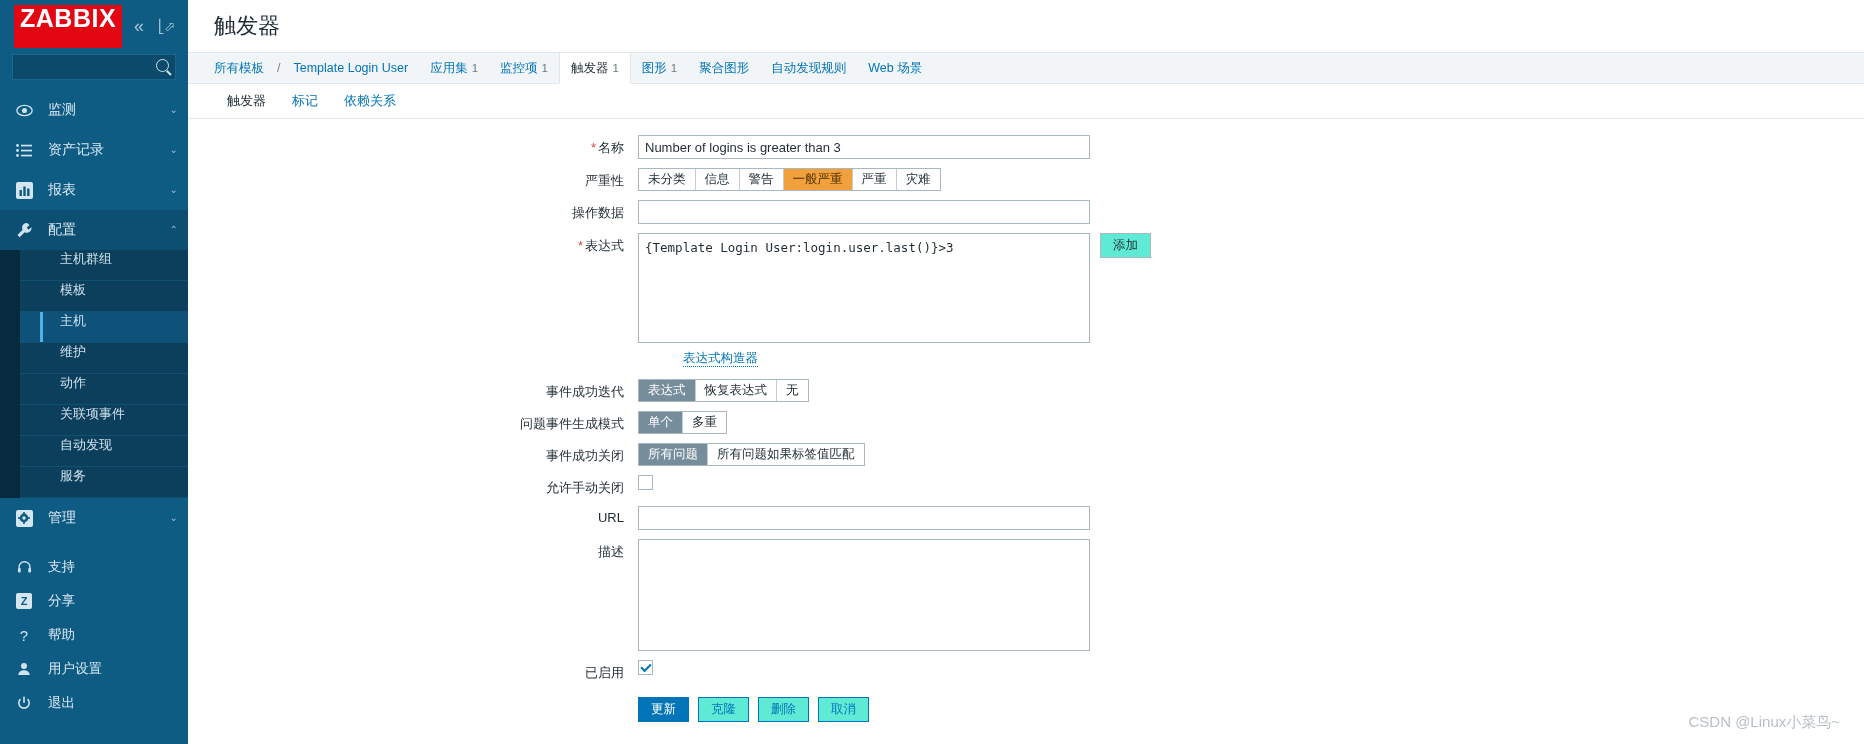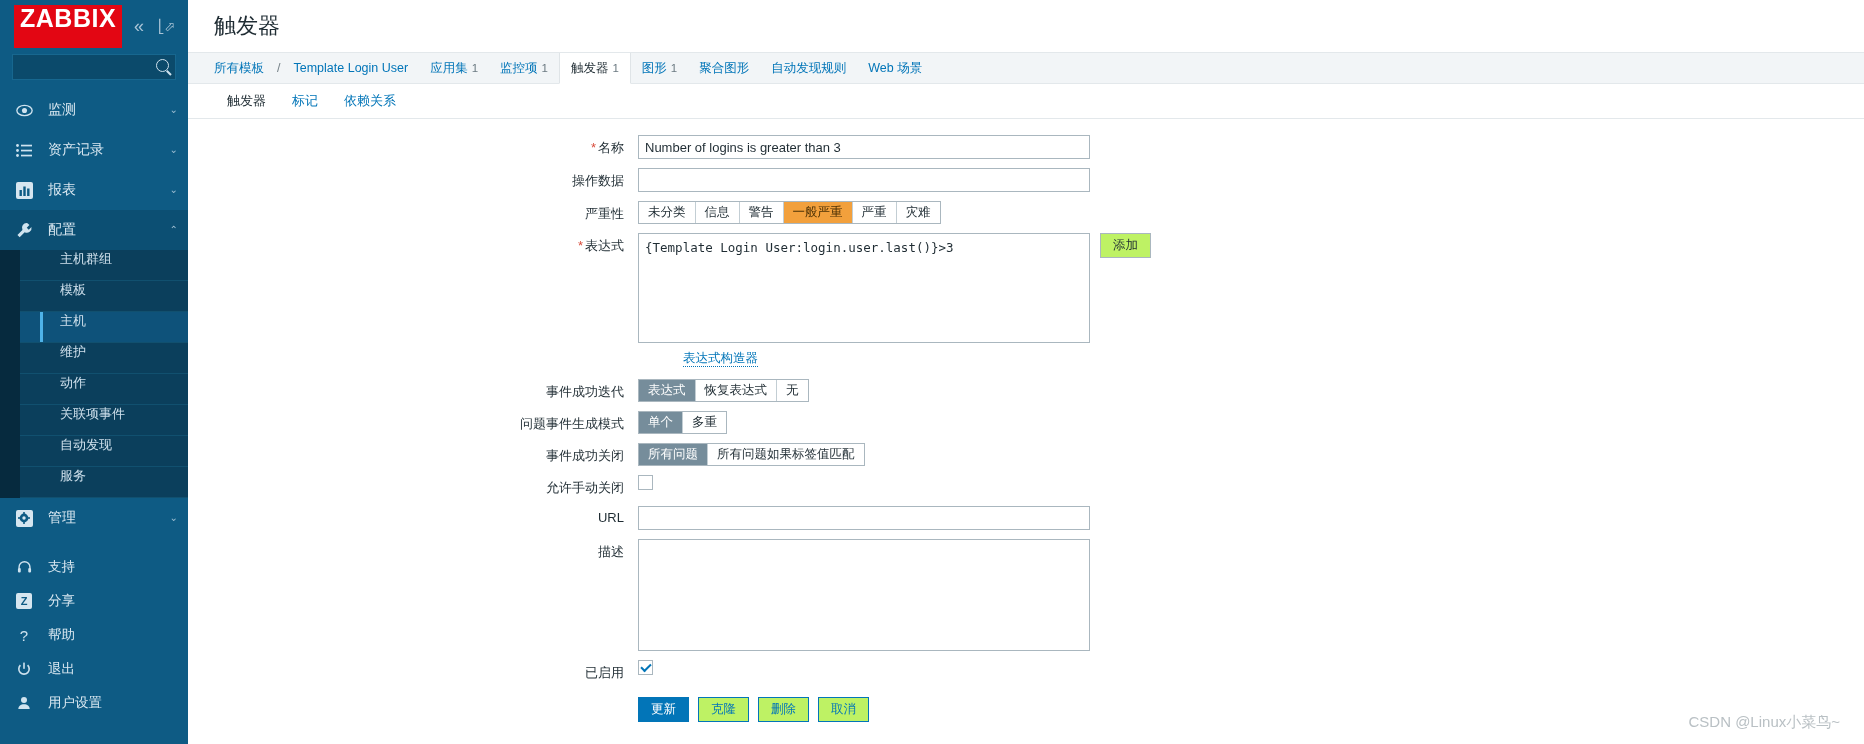--- a/index.html
+++ b/index.html
@@ -173,21 +173,21 @@
   .seg-ctl .opt {
     display: flex; align-items: center; padding: 0 9px;
     font-size: 12.5px; color: #1f2c33; cursor: pointer;
     border-right: 1px solid #c3ced4; background: #fff; white-space: nowrap;
   }
   .seg-ctl .opt:last-child { border-right: 0; }
   .seg-ctl .opt.sel-grey { background: #768d9b; color: #fff; }
   .seg-ctl .opt.sel-orange { background: #f2a03c; color: #4b3005; }
 
   .btn {
-    border: 1px solid #0275b8; background: #bef264; color: #0275b8;
+    border: 1px solid #0275b8; background: #5eead4; color: #0275b8;
     font-size: 12.5px; padding: 3px 12px; cursor: pointer; height: 25px;
     font-family: "Liberation Sans", sans-serif;
   }
   .btn.grey { border-color: #aab7bf; color: #1f2c33; }
   .btn.primary { background: #0275b8; color: #fff; border-color: #0275b8; }
 
   .link-dashed {
     color: #0275b8; font-size: 12.5px; cursor: pointer;
     border-bottom: 1px dotted #0275b8; text-decoration: none;
     display: inline-block; line-height: 1.3;
@@ -353,35 +353,35 @@
         </span>
         <span class="lbl">分享</span>
       </div>
       <div class="nav-item">
         <span class="ico" style="font-size:15px;">?</span>
         <span class="lbl">帮助</span>
       </div>
       <div class="nav-item">
         <span class="ico">
           <svg width="14" height="14" viewBox="0 0 14 14">
+              <circle cx="7" cy="4" r="3" fill="#cfe3ef"></circle>
+              <path d="M1.3 13c0-3.1 2.5-4.8 5.7-4.8s5.7 1.7 5.7 4.8z" fill="#cfe3ef"></path>
+            </svg>
+        </span>
+        <span class="lbl">用户设置</span>
+      </div>
+      <div class="nav-item">
+        <span class="ico">
+          <svg width="14" height="14" viewBox="0 0 14 14">
               <path d="M3.4 3.2a5.2 5.2 0 1 0 7.2 0" fill="none" stroke="#cfe3ef" stroke-width="1.6"></path>
               <rect x="6.2" y="0.6" width="1.6" height="6.2" fill="#cfe3ef"></rect>
             </svg>
         </span>
         <span class="lbl">退出</span>
       </div>
-      <div class="nav-item">
-        <span class="ico">
-          <svg width="14" height="14" viewBox="0 0 14 14">
-              <circle cx="7" cy="4" r="3" fill="#cfe3ef"></circle>
-              <path d="M1.3 13c0-3.1 2.5-4.8 5.7-4.8s5.7 1.7 5.7 4.8z" fill="#cfe3ef"></path>
-            </svg>
-        </span>
-        <span class="lbl">用户设置</span>
-      </div>
     </div>
   </aside>
 
   <main class="main">
 
     <div class="page-header">
       <h1 class="page-title">触发器</h1>
     </div>
 
     <nav class="crumbs">
@@ -432,45 +432,45 @@
     </div>
 
     <form class="form">
 
       <div class="frow">
         <div class="flabel">
           <span class="req">*</span><span>名称</span>
         </div>
         <div class="fctl">
           <input class="txt" type="text" value="Number of logins is greater than 3" style="">
-        </div>
-      </div>
-
-      <div class="frow">
-        <div class="flabel">操作数据</div>
-        <div class="fctl">
-          <input class="txt" type="text" value="" style="">
         </div>
       </div>
 
       <div class="frow">
         <div class="flabel">严重性</div>
         <div class="fctl">
           <div class="seg-ctl">
             <div class="opt">未分类</div>
             <div class="opt">信息</div>
             <div class="opt">警告</div>
             <div class="opt sel-orange">一般严重</div>
             <div class="opt">严重</div>
             <div class="opt">灾难</div>
           </div>
         </div>
       </div>
 
       <div class="frow">
+        <div class="flabel">操作数据</div>
+        <div class="fctl">
+          <input class="txt" type="text" value="" style="">
+        </div>
+      </div>
+
+      <div class="frow">
         <div class="flabel">
           <span class="req">*</span><span>表达式</span>
         </div>
         <div class="fctl">
           <textarea class="txt" style="">{Template Login User:login.user.last()}&gt;3</textarea>
           <button class="btn grey" type="button">添加</button>
         </div>
       </div>
 
       <div class="frow constructor-row">

